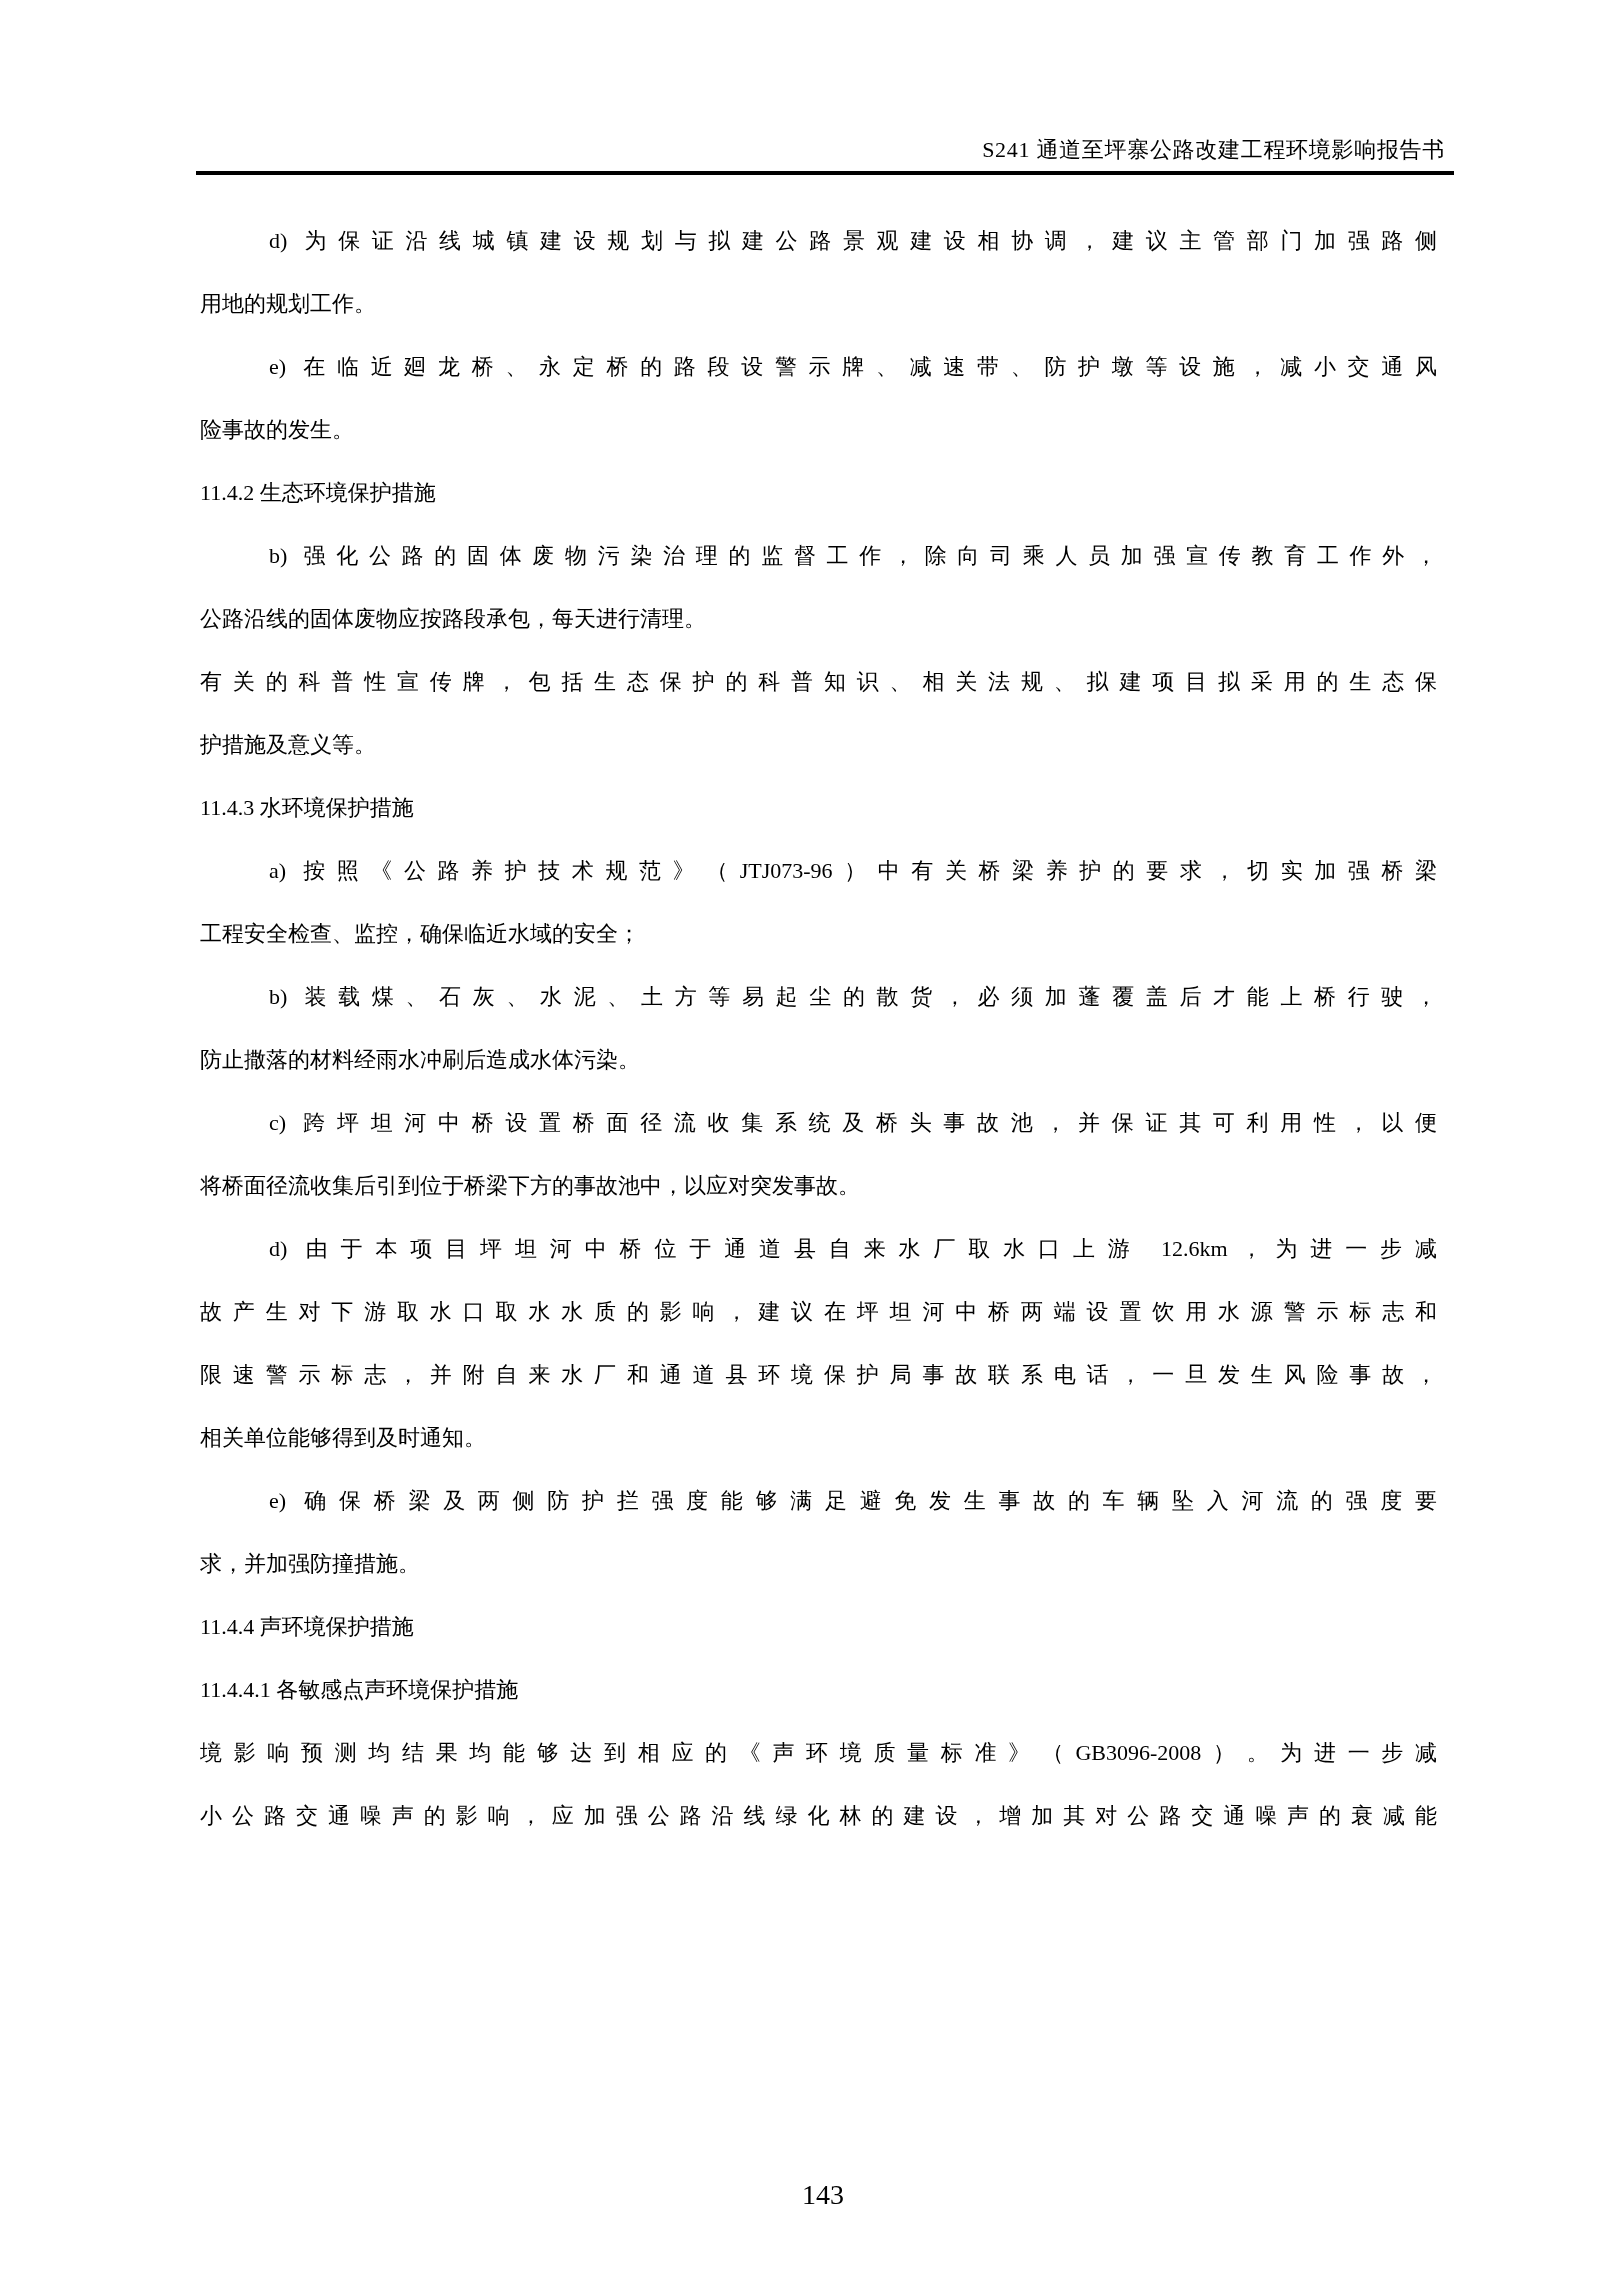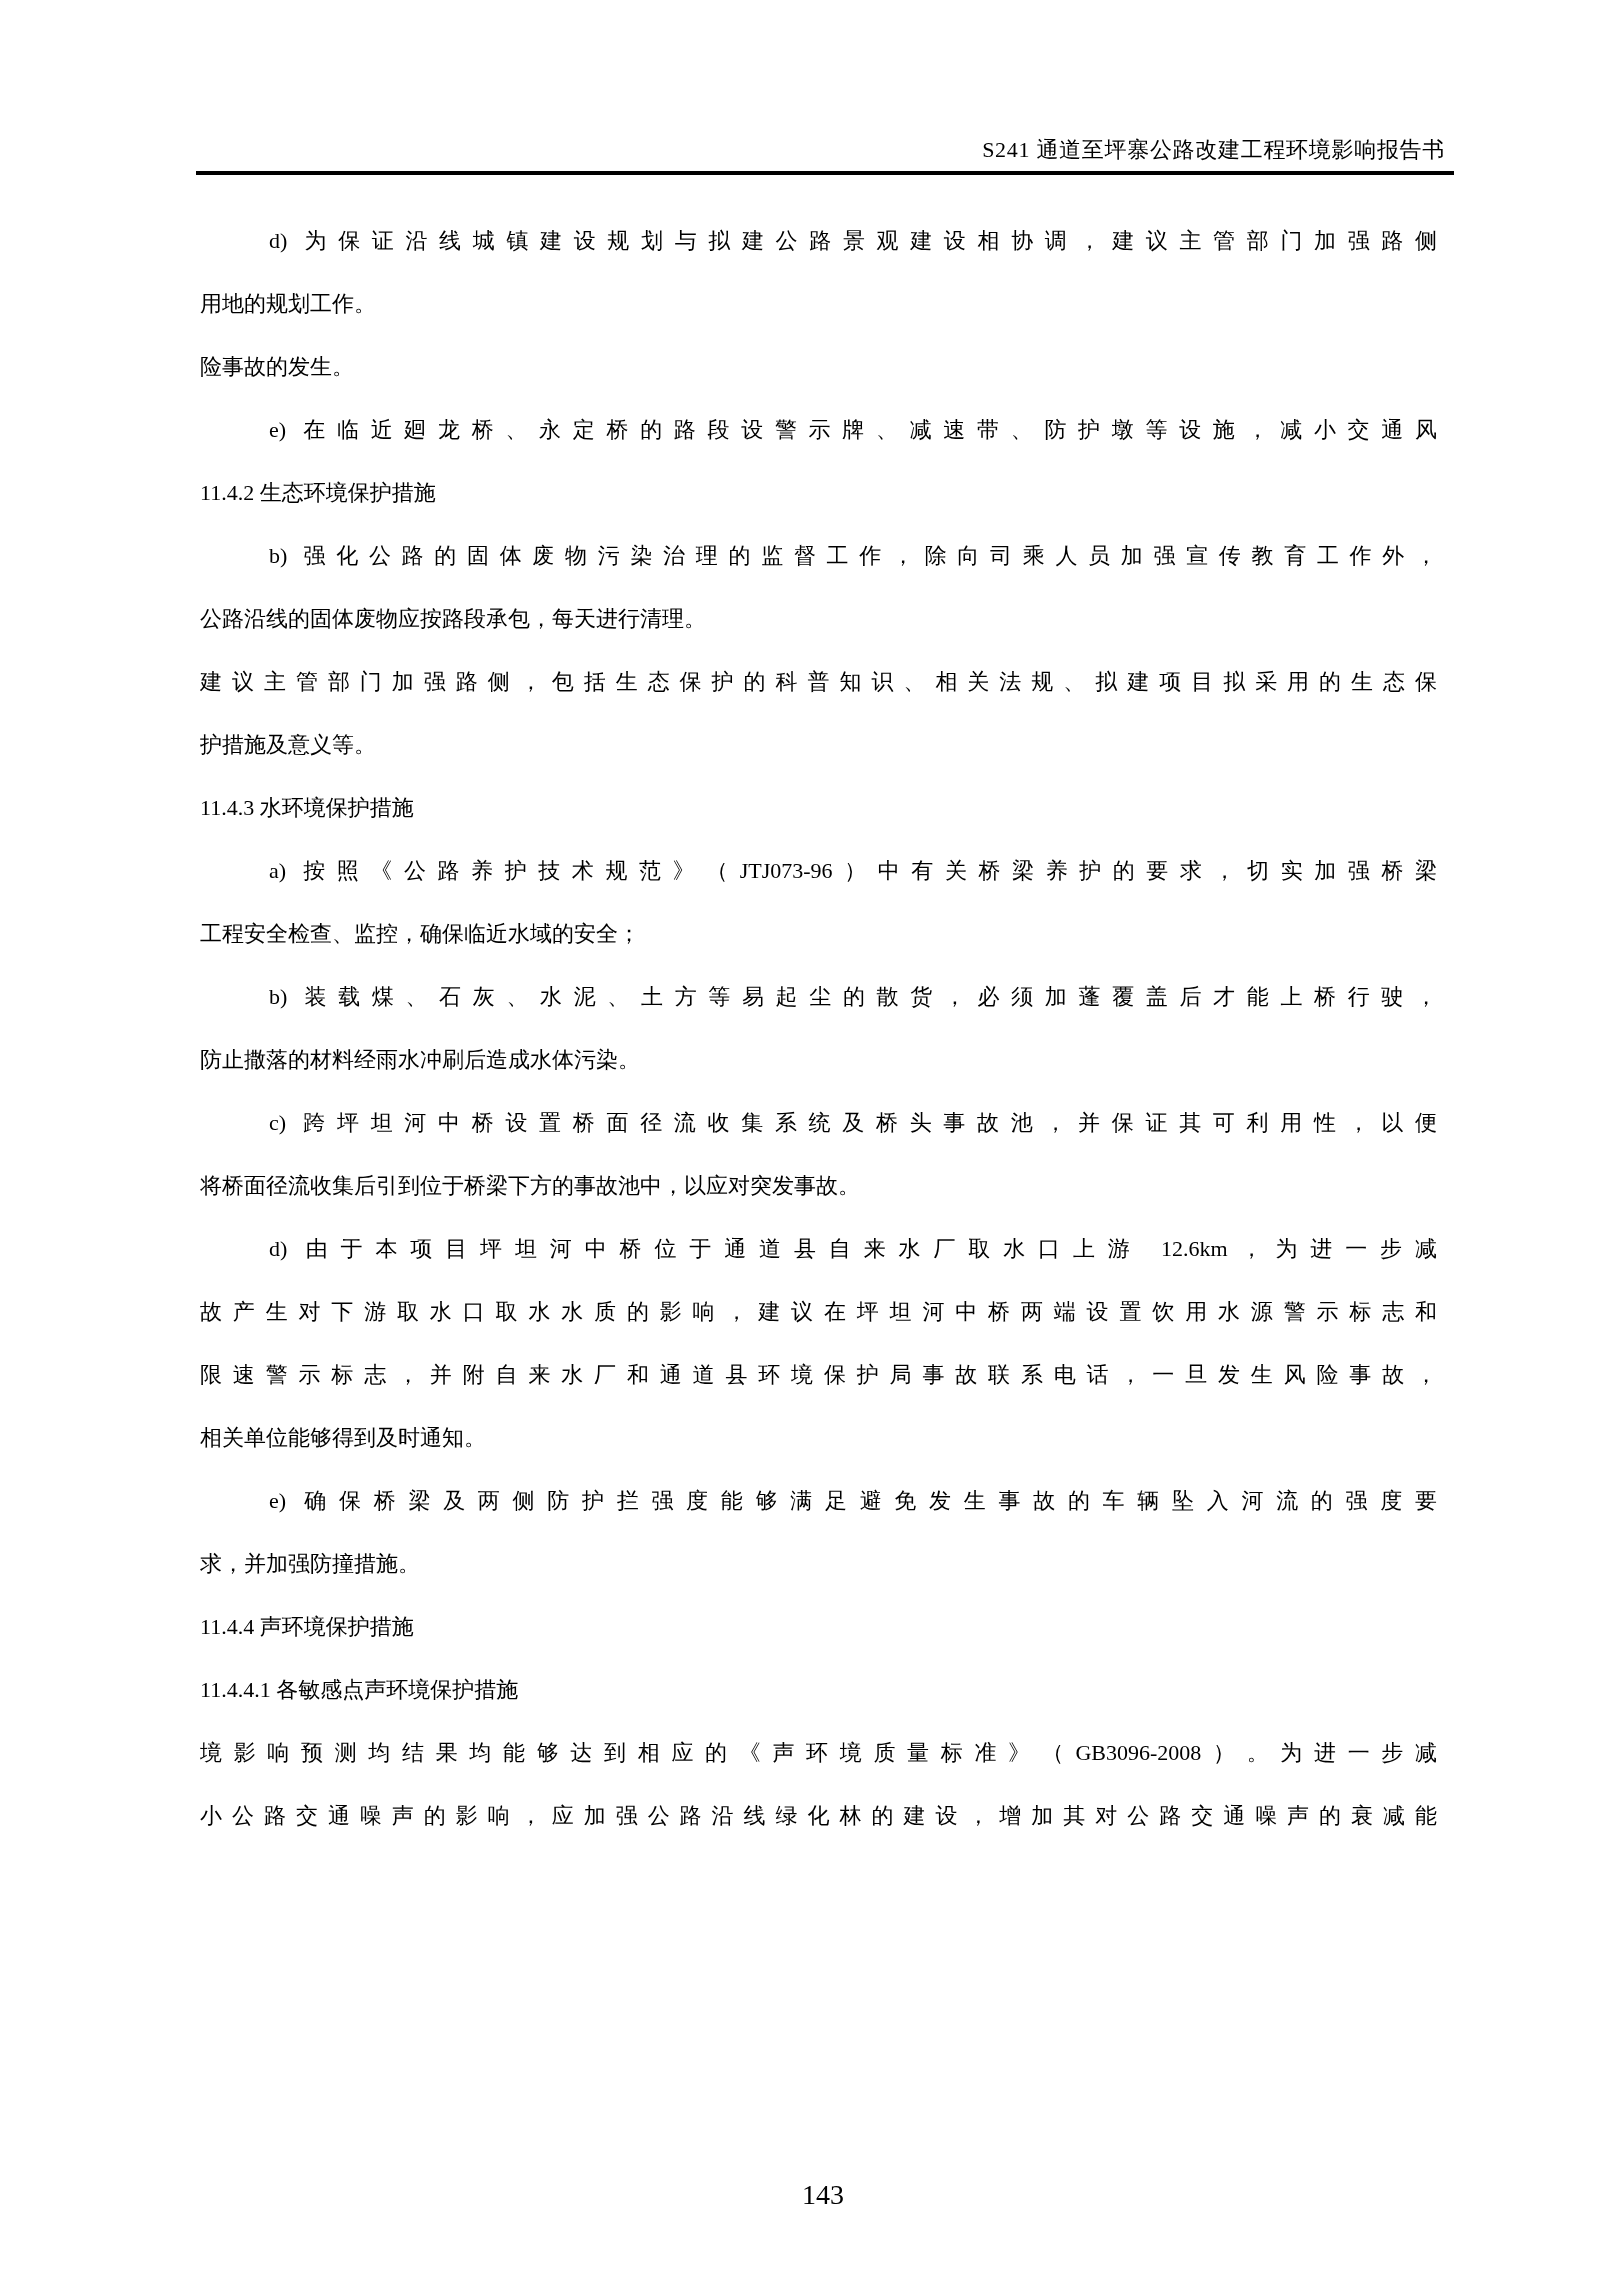--- a/index.html
+++ b/index.html
@@ -53,26 +53,26 @@
 <body>
 
 <div class="page">
 
   <div class="header-title">S241 通道至坪寨公路改建工程环境影响报告书</div>
   <div class="header-rule"></div>
 
   <div class="content">
     <div class="line indent just">d) 为保证沿线城镇建设规划与拟建公路景观建设相协调，建议主管部门加强路侧</div>
     <div class="line">用地的规划工作。</div>
+    <div class="line indent just">e) 在临近廻龙桥、永定桥的路段设警示牌、减速带、防护墩等设施，减小交通风</div>
     <div class="line">险事故的发生。</div>
-    <div class="line indent just">e) 在临近廻龙桥、永定桥的路段设警示牌、减速带、防护墩等设施，减小交通风</div>
     <div class="line heading">11.4.2 生态环境保护措施</div>
     <div class="line indent just">b) 强化公路的固体废物污染治理的监督工作，除向司乘人员加强宣传教育工作外，</div>
     <div class="line">公路沿线的固体废物应按路段承包，每天进行清理。</div>
-    <div class="line just">建议主管部门加强路侧，包括生态保护的科普知识、相关法规、拟建项目拟采用的生态保</div>
+    <div class="line just">有关的科普性宣传牌，包括生态保护的科普知识、相关法规、拟建项目拟采用的生态保</div>
     <div class="line">护措施及意义等。</div>
     <div class="line heading">11.4.3 水环境保护措施</div>
     <div class="line indent just">a) 按照《公路养护技术规范》（JTJ073-96）中有关桥梁养护的要求，切实加强桥梁</div>
     <div class="line">工程安全检查、监控，确保临近水域的安全；</div>
     <div class="line indent just">b) 装载煤、石灰、水泥、土方等易起尘的散货，必须加蓬覆盖后才能上桥行驶，</div>
     <div class="line">防止撒落的材料经雨水冲刷后造成水体污染。</div>
     <div class="line indent just">c) 跨坪坦河中桥设置桥面径流收集系统及桥头事故池，并保证其可利用性，以便</div>
     <div class="line">将桥面径流收集后引到位于桥梁下方的事故池中，以应对突发事故。</div>
     <div class="line indent just">d) 由于本项目坪坦河中桥位于通道县自来水厂取水口上游 12.6km，为进一步减</div>
     <div class="line just">故产生对下游取水口取水水质的影响，建议在坪坦河中桥两端设置饮用水源警示标志和</div>

